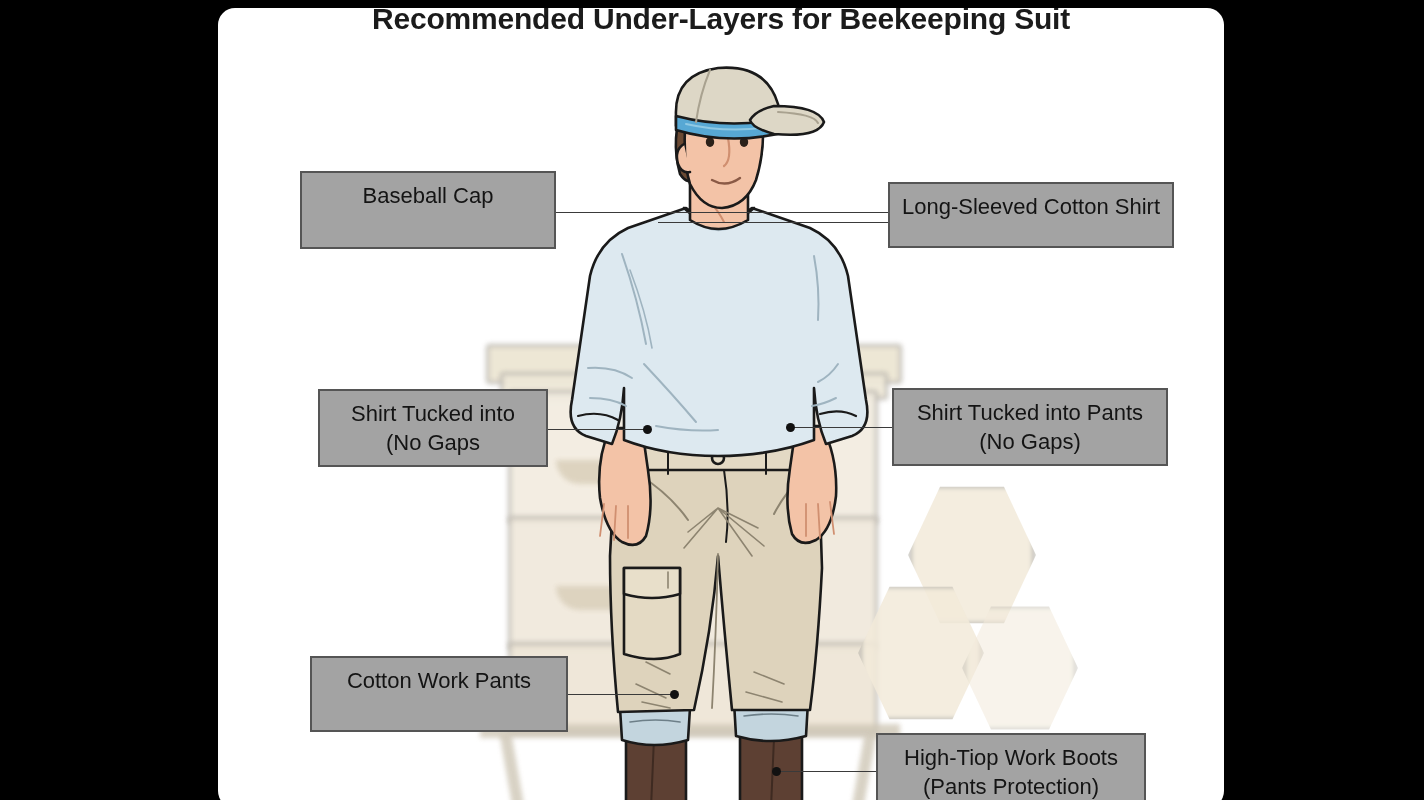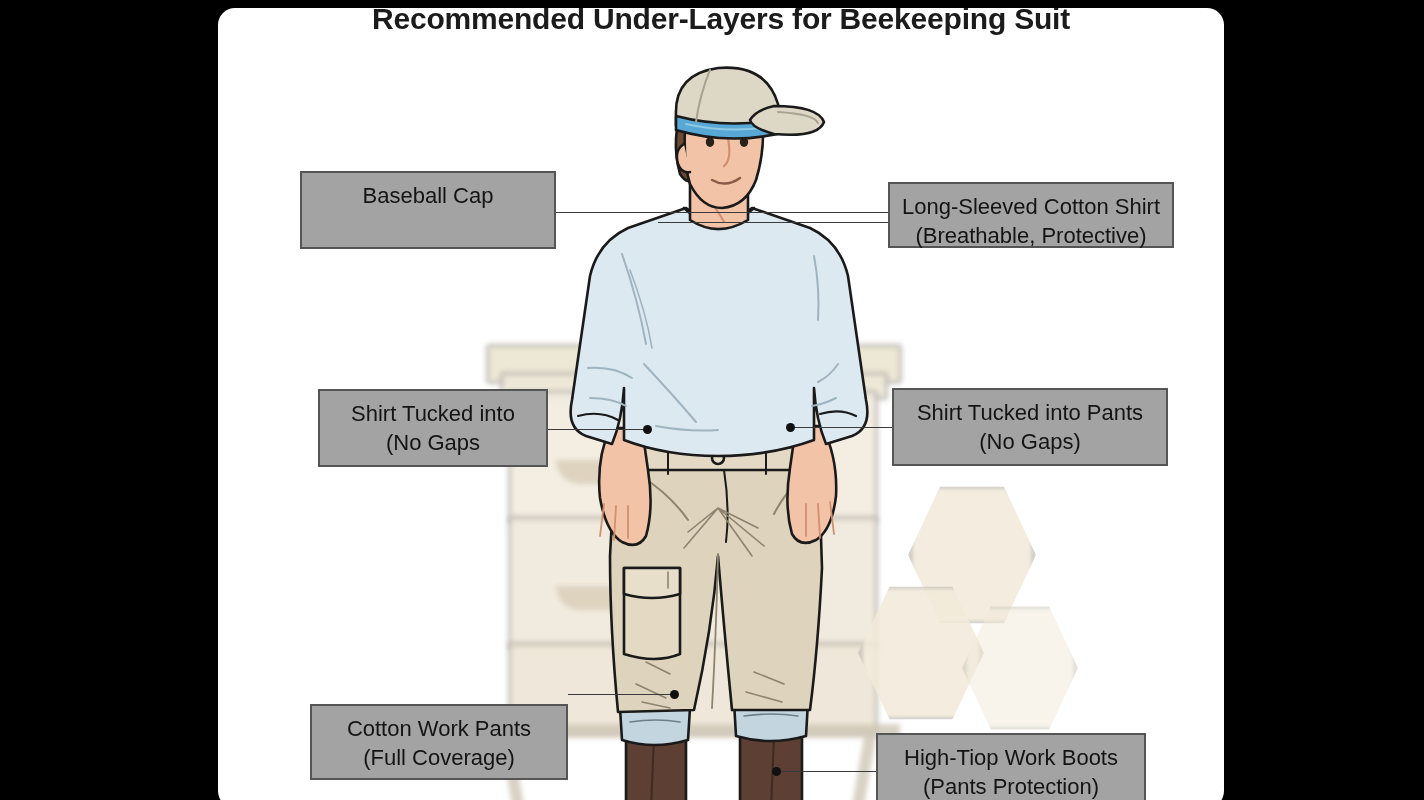--- a/index.html
+++ b/index.html
@@ -332,36 +332,34 @@
     <div class="dot" style="left:568px; top:415px;"></div>
     <div class="dot" style="left:452px; top:682px;"></div>
     <div class="dot" style="left:554px; top:759px;"></div>
 
     <div class="callout" style="left:82px; top:163px; width:256px; height:78px;">
       <span>Baseball Cap</span>
     </div>
 
     <div class="callout" style="left:658px; top:174px; width:286px; height:66px;margin-left:12px;">
       <span>Long-Sleeved Cotton Shirt</span>
-      <span class="l2">(Breathable, Protective)</span>
     </div>
 
     <div class="callout" style="left:100px; top:381px; width:230px; height:78px;">
       <span>Shirt Tucked into</span>
       <span class="l2">(No Gaps</span>
     </div>
 
     <div class="callout" style="left:674px; top:380px; width:276px; height:78px;">
       <span>Shirt Tucked into Pants</span>
       <span class="l2">(No Gaps)</span>
     </div>
 
-    <div class="callout" style="left:92px; top:648px; width:258px; height:76px;margin-top:48px;">
+    <div class="callout" style="left:92px; top:648px; width:258px; height:76px;">
       <span>Cotton Work Pants</span>
-      <span class="l2">(Full Coverage)</span>
     </div>
 
     <div class="callout" style="left:658px; top:725px; width:270px; height:76px;">
       <span>High-Tiop Work Boots</span>
       <span class="l2">(Pants Protection)</span>
     </div>
 
   </div>
 </div>
 

